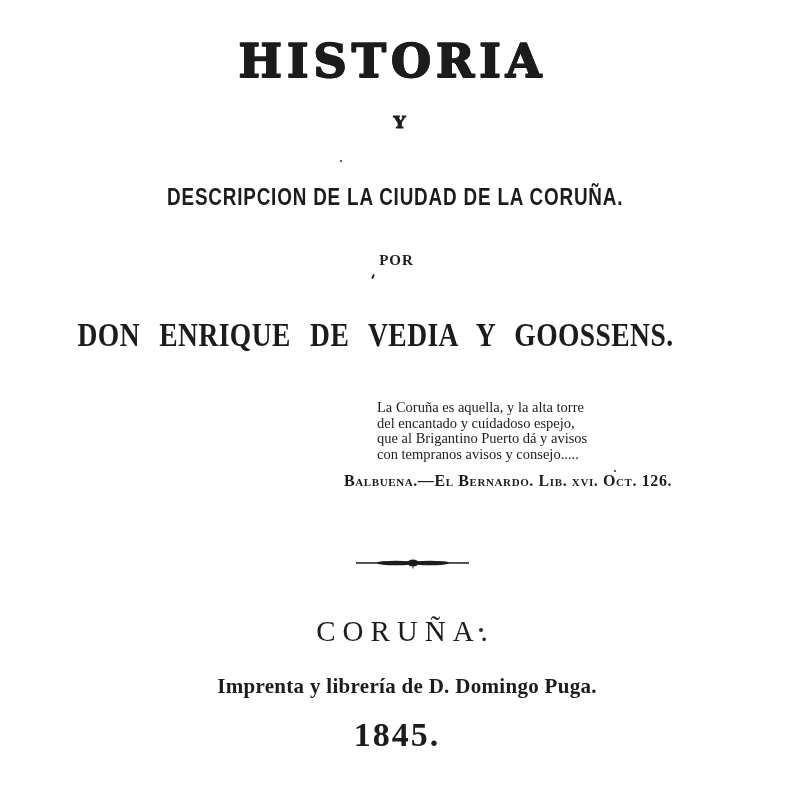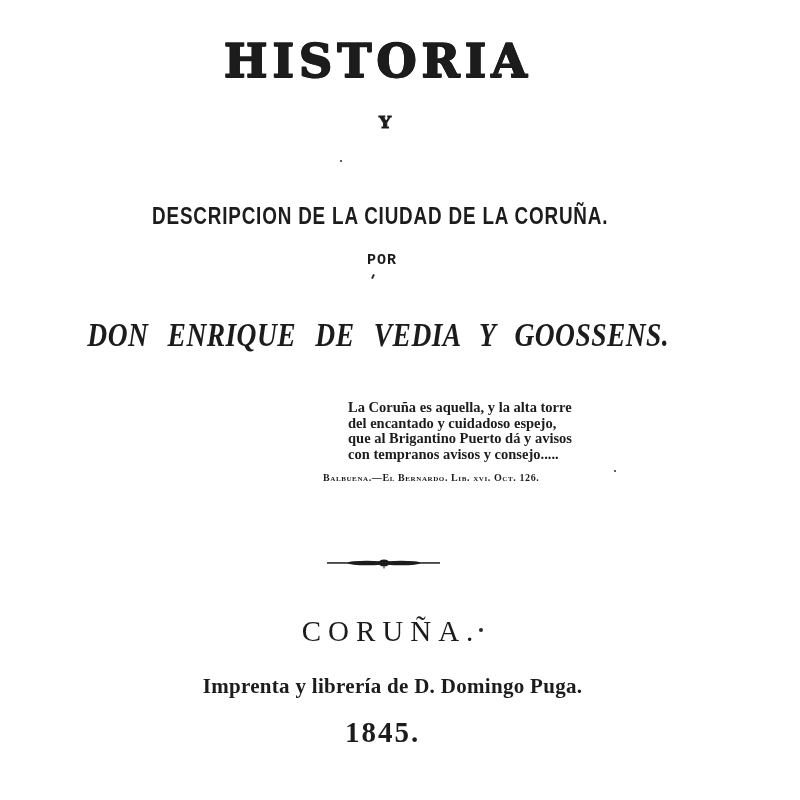--- a/index.html
+++ b/index.html
@@ -9,21 +9,21 @@
   }
   .page {
     position: relative;
     width: 800px;
     height: 800px;
     background: #ffffff;
     overflow: hidden;
     color: #1c1c1c;
     font-family: "Liberation Serif", serif;
   }
-  .abs { position: absolute; }
+  .abs { position: absolute; padding-left: 29px; }
 
   .book-title {
     left: 0; right: 44px; top: 34px;
     text-align: center;
     font-family: "DejaVu Serif", serif;
     font-weight: bold;
     font-size: 46px;
     letter-spacing: 5px;
     -webkit-text-stroke: 1.6px #1c1c1c;
     text-shadow: 0.7px 0 #1c1c1c, -0.7px 0 #1c1c1c, 0 0.7px #1c1c1c;
@@ -34,75 +34,72 @@
     text-align: center;
     font-family: "DejaVu Serif", serif;
     font-weight: bold;
     font-size: 17px;
     -webkit-text-stroke: 1px #1c1c1c;
   }
 
   .subtitle-wrap {
     left: 0; right: 39px; top: 183px;
     text-align: center;
-    margin-top: 19px;
   }
   .subtitle {
     display: inline-block;
     font-family: "Liberation Sans", sans-serif;
     font-weight: bold;
     font-size: 23px;
     letter-spacing: 1px;
     transform: scaleX(0.82) scaleY(1.05);
     transform-origin: center top;
     white-space: nowrap;
   }
 
   .por {
     left: 0; right: 36px; top: 252px;
     text-align: center;
-    font-family: Liberation Mono, monospace;
+    font-family: Liberation Serif, serif;
     font-weight: bold;
     font-size: 15px;
     letter-spacing: 1px;
   }
 
   .author-wrap {
     left: 0; right: 44px; top: 316px;
-    text-align: center;
-    font-style: italic;
   }
   .author {
     display: inline-block;
     font-family: "Liberation Serif", serif;
     font-weight: bold;
     font-size: 32px;
     word-spacing: 14px;
     letter-spacing: 0.5px;
     transform: scaleX(0.86) scaleY(1.05);
     transform-origin: center top;
     white-space: nowrap;
   }
 
   .epigraph {
     left: 348px; top: 400px;
     font-family: "Liberation Serif", serif;
-    font-weight: bold;
+    font-weight: normal;
     font-size: 14.5px;
     line-height: 15.5px;
     white-space: nowrap;
   }
   .epigraph-line { display: block; }
 
   .attribution {
-    left: 323px; top: 472px;
+    left: 315px; top: 472px;
     font-family: "Liberation Serif", serif;
     font-weight: bold;
     font-variant: small-caps;
-    font-size: 10px;
+    font-size: 16px;
     letter-spacing: 0.6px;
     white-space: nowrap;
   }
 
   .divider {
     left: 327px; top: 555px;
     width: 113px; height: 12px;
   }
 
   .city {
@@ -121,21 +118,21 @@
     font-weight: bold;
     font-size: 21px;
     letter-spacing: 0.3px;
   }
 
   .year {
     left: 0; right: 35px; top: 716px;
     text-align: center;
     font-family: "Liberation Serif", serif;
     font-weight: bold;
-    font-size: 29px;
+    font-size: 34px;
     letter-spacing: 2px;
   }
 
   .speck {
     position: absolute;
     background: #2a2a2a;
     border-radius: 50%;
   }
 </style>
 </head>

